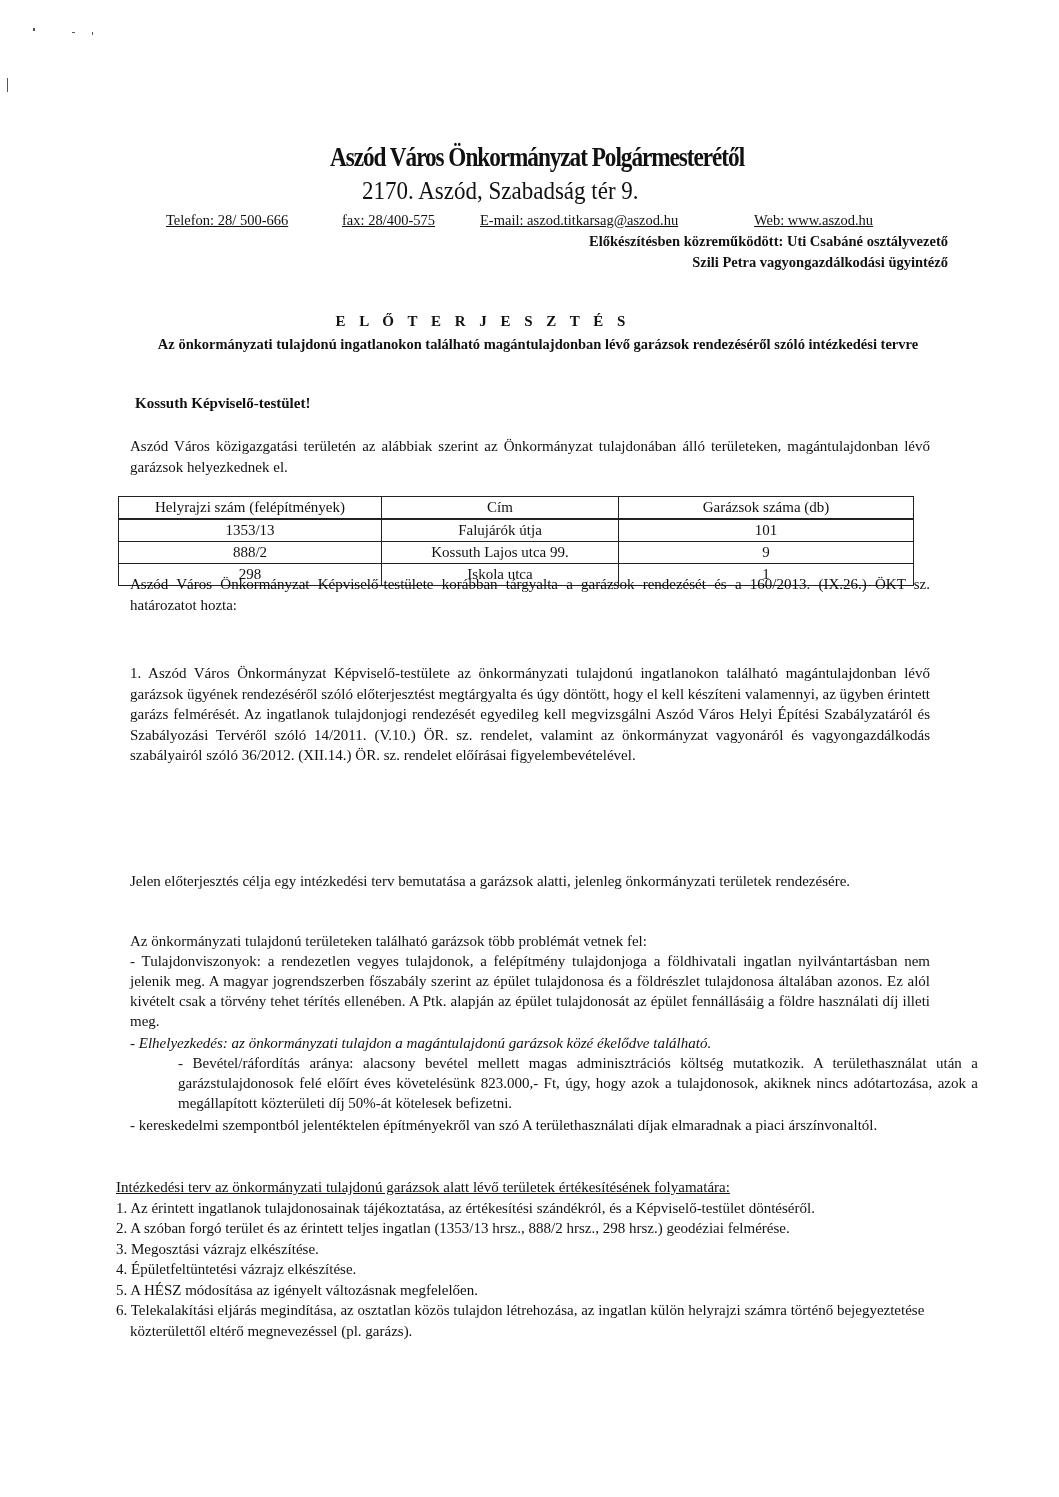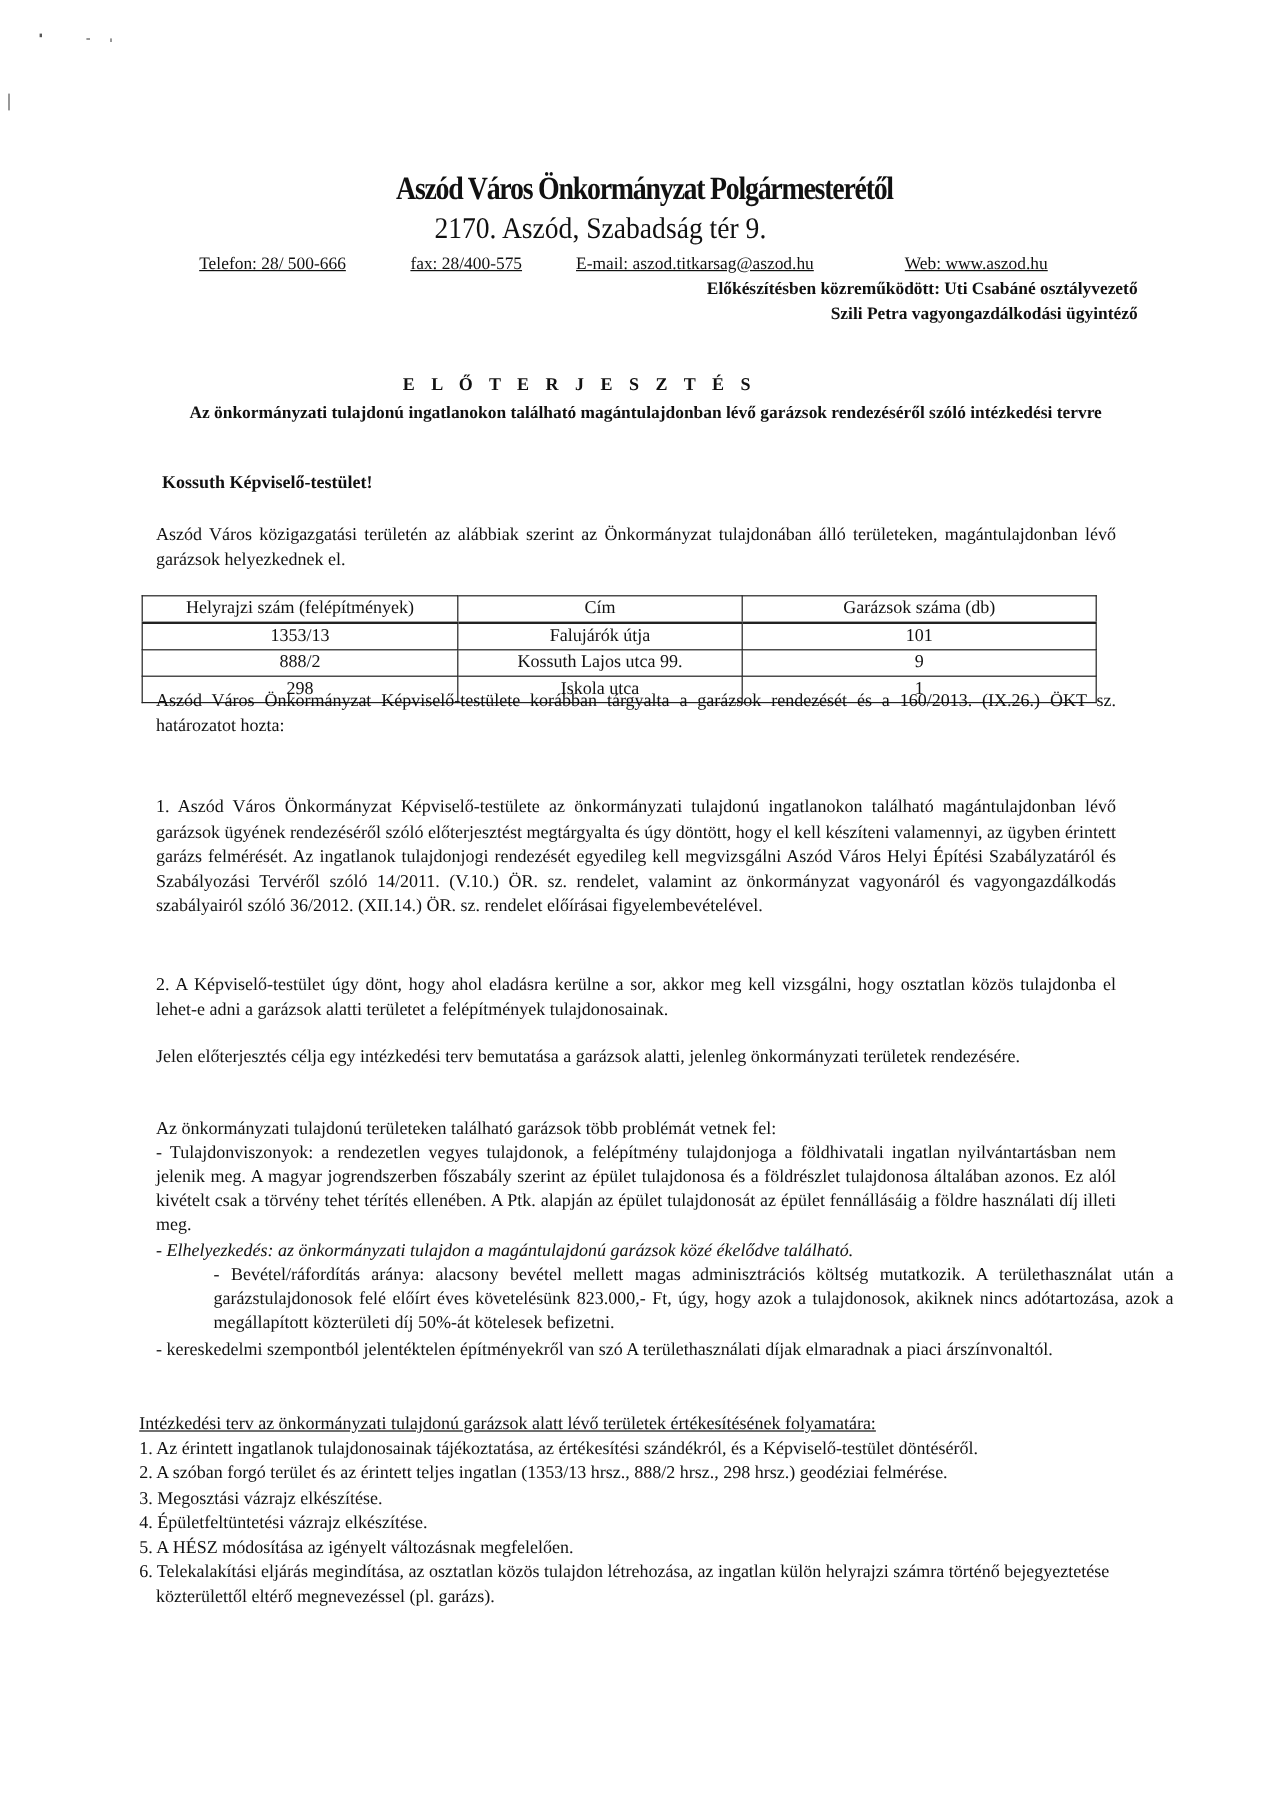--- a/index.html
+++ b/index.html
@@ -113,21 +113,20 @@
       <tr>
         <td>298</td>
         <td>Iskola utca</td>
         <td>1</td>
       </tr>
     </tbody>
   </table>
 
   <div class="para" style="top:574px;">Aszód Város Önkormányzat Képviselő-testülete korábban tárgyalta a garázsok rendezését és a 160/2013. (IX.26.) ÖKT sz. határozatot hozta:</div>
   <div class="para" style="top:663px;">1. Aszód Város Önkormányzat Képviselő-testülete az önkormányzati tulajdonú ingatlanokon található magántulajdonban lévő garázsok ügyének rendezéséről szóló előterjesztést megtárgyalta és úgy döntött, hogy el kell készíteni valamennyi, az ügyben érintett garázs felmérését. Az ingatlanok tulajdonjogi rendezését egyedileg kell megvizsgálni Aszód Város Helyi Építési Szabályzatáról és Szabályozási Tervéről szóló 14/2011. (V.10.) ÖR. sz. rendelet, valamint az önkormányzat vagyonáról és vagyongazdálkodás szabályairól szóló 36/2012. (XII.14.) ÖR. sz. rendelet előírásai figyelembevételével.</div>
-  <div class="para" style="top:811px;">2. A Képviselő-testület úgy dönt, hogy ahol eladásra kerülne a sor, akkor meg kell vizsgálni, hogy osztatlan közös tulajdonba el lehet-e adni a garázsok alatti területet a felépítmények tulajdonosainak.</div>
   <div class="para tight" style="top:931px;">Az önkormányzati tulajdonú területeken található garázsok több problémát vetnek fel:</div>
   <div class="para" style="top:871px;">Jelen előterjesztés célja egy intézkedési terv bemutatása a garázsok alatti, jelenleg önkormányzati területek rendezésére.</div>
   <div class="para tight" style="top:951px;">- Tulajdonviszonyok: a rendezetlen vegyes tulajdonok, a felépítmény tulajdonjoga a földhivatali ingatlan nyilvántartásban nem jelenik meg. A magyar jogrendszerben főszabály szerint az épület tulajdonosa és a földrészlet tulajdonosa általában azonos. Ez alól kivételt csak a törvény tehet térítés ellenében. A Ptk. alapján az épület tulajdonosát az épület fennállásáig a földre használati díj illeti meg.</div>
   <div class="para tight" style="top:1033px;font-style:italic;">- Elhelyezkedés: az önkormányzati tulajdon a magántulajdonú garázsok közé ékelődve található.</div>
   <div class="para tight" style="top:1053px;margin-left:48px;">- Bevétel/ráfordítás aránya: alacsony bevétel mellett magas adminisztrációs költség mutatkozik. A területhasználat után a garázstulajdonosok felé előírt éves követelésünk 823.000,- Ft, úgy, hogy azok a tulajdonosok, akiknek nincs adótartozása, azok a megállapított közterületi díj 50%-át kötelesek befizetni.</div>
   <div class="para tight" style="top:1115px;">- kereskedelmi szempontból jelentéktelen építményekről van szó A területhasználati díjak elmaradnak a piaci árszínvonaltól.</div>
 
   <div class="list" style="top:1177px;">
     <div class="heading">Intézkedési terv az önkormányzati tulajdonú garázsok alatt lévő területek értékesítésének folyamatára:</div>
     <div class="item">1. Az érintett ingatlanok tulajdonosainak tájékoztatása, az értékesítési szándékról, és a Képviselő-testület döntéséről.</div>

